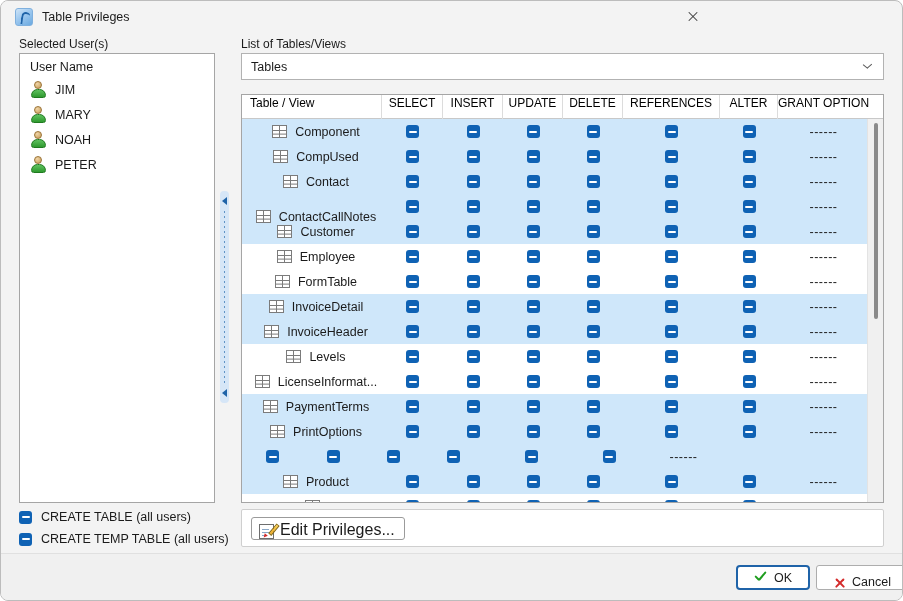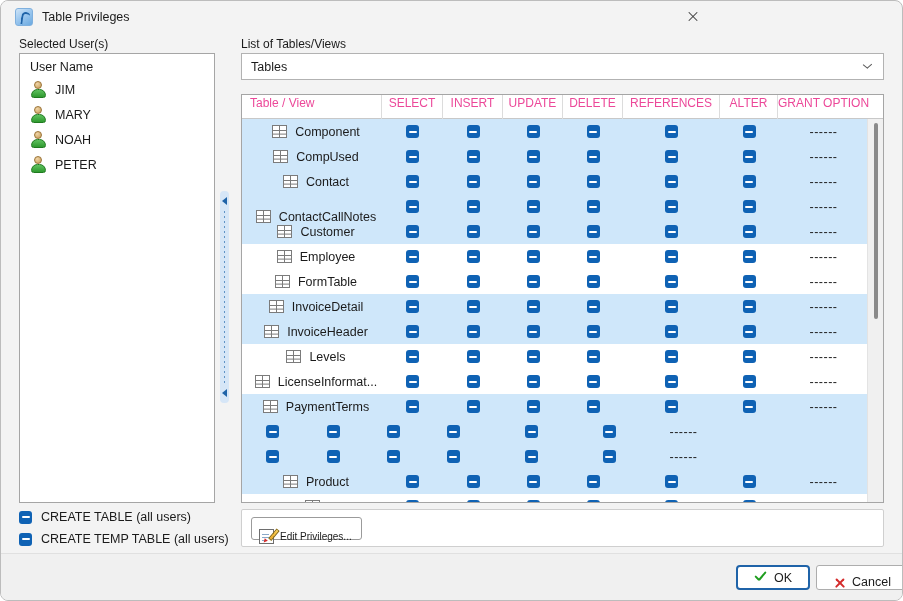--- a/index.html
+++ b/index.html
@@ -207,21 +207,21 @@
   }
   .grid-head {
     display: flex;
     height: 24px;
     background: #ffffff;
     border-bottom: 1px solid #c8c8c8;
     align-items: center;
   }
   .grid-head .hcell {
     font-size: 12px;
-    color: #ec4899;
+    color: #000000;
     text-align: center;
     border-right: 1px solid #dcdcdc;
     line-height: 22px;
     height: 30px;
     overflow: hidden;
     white-space: nowrap;
     flex: none;
   }
   .grid-head .hcell.first { text-align: left; padding-left: 8px; }
   .grid-head .hcell.last  { border-right: none; }
@@ -299,22 +299,22 @@
     border-radius: 2px;
   }
   .edit-btn {
     position: absolute;
     left: 9px; top: 7px;
     height: 23px;
     padding: 16px 9px 0 7px;
     background: #ffffff;
     border: 1px solid #9b9b9b;
     border-radius: 3px;
-    display: flex; align-items: center;
-    font-size: 10px;
+    display: flex; align-items: flex-end;
+    font-size: 16px;
   }
   .pencil-icon {
     width: 15px; height: 15px;
     margin-right: 6px;
     flex: none;
     position: relative;
     background: #ffffff;
     border: 1px solid #6e6e6e;
   }
   .pencil-icon .ln {
@@ -794,20 +794,24 @@
             <span class="cb"></span>
           </div>
           <div class="cell" style="width: 58px;">
             <span class="cb"></span>
           </div>
           <div class="cell" style="width: 91px;">
             <span class="dashes">------</span>
           </div>
         </div>
         <div class="row sel">
+          <div class="cell first" style="width: 140px;">
+            <span class="tbl-icon"></span>
+            <span class="tbl-name">PrintOptions</span>
+          </div>
           <div class="cell" style="width: 61px;">
             <span class="cb"></span>
           </div>
           <div class="cell" style="width: 60px;">
             <span class="cb"></span>
           </div>
           <div class="cell" style="width: 60px;">
             <span class="cb"></span>
           </div>
           <div class="cell" style="width: 60px;">

